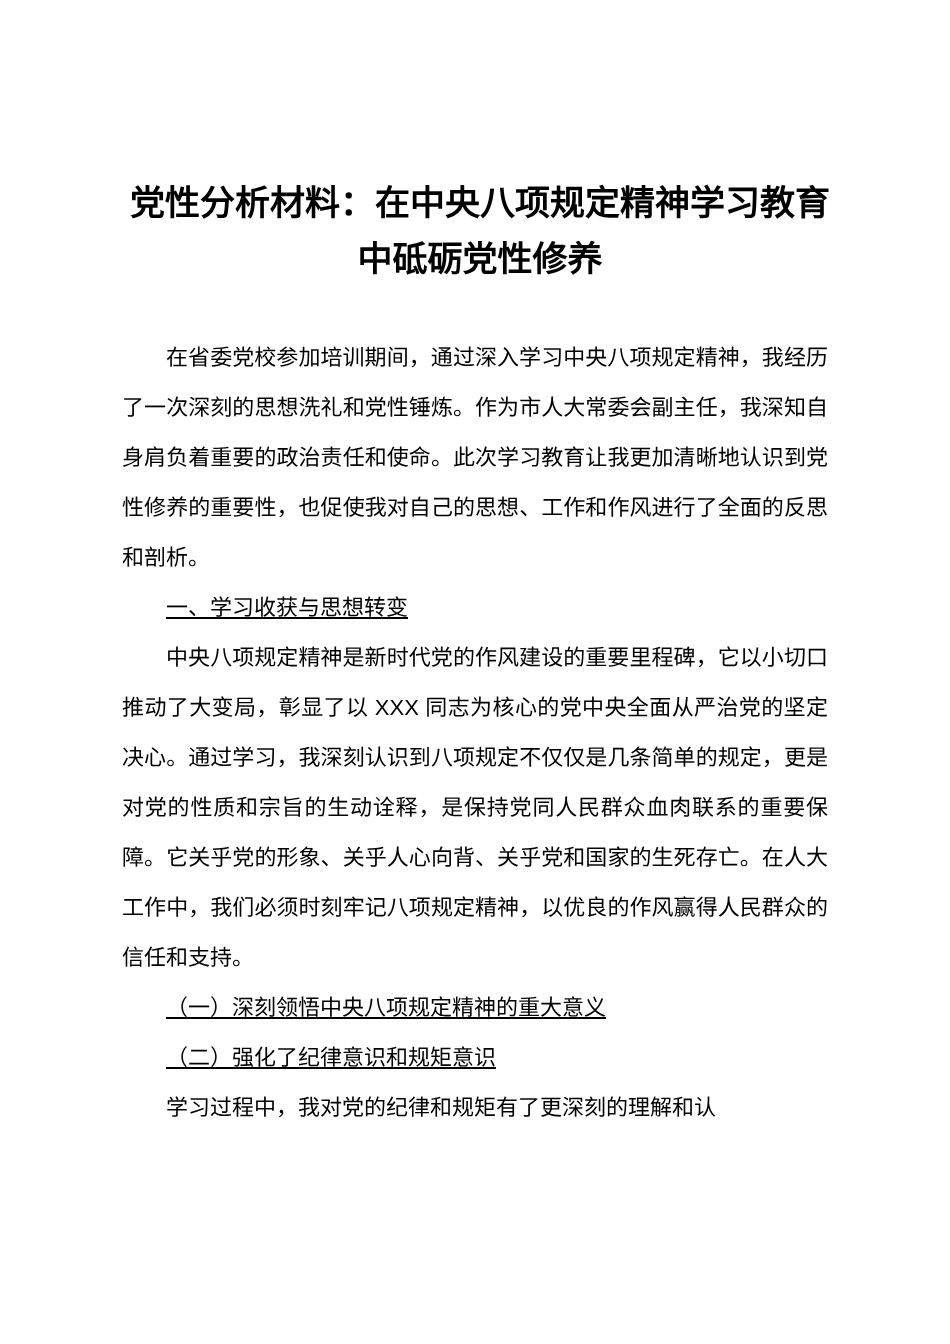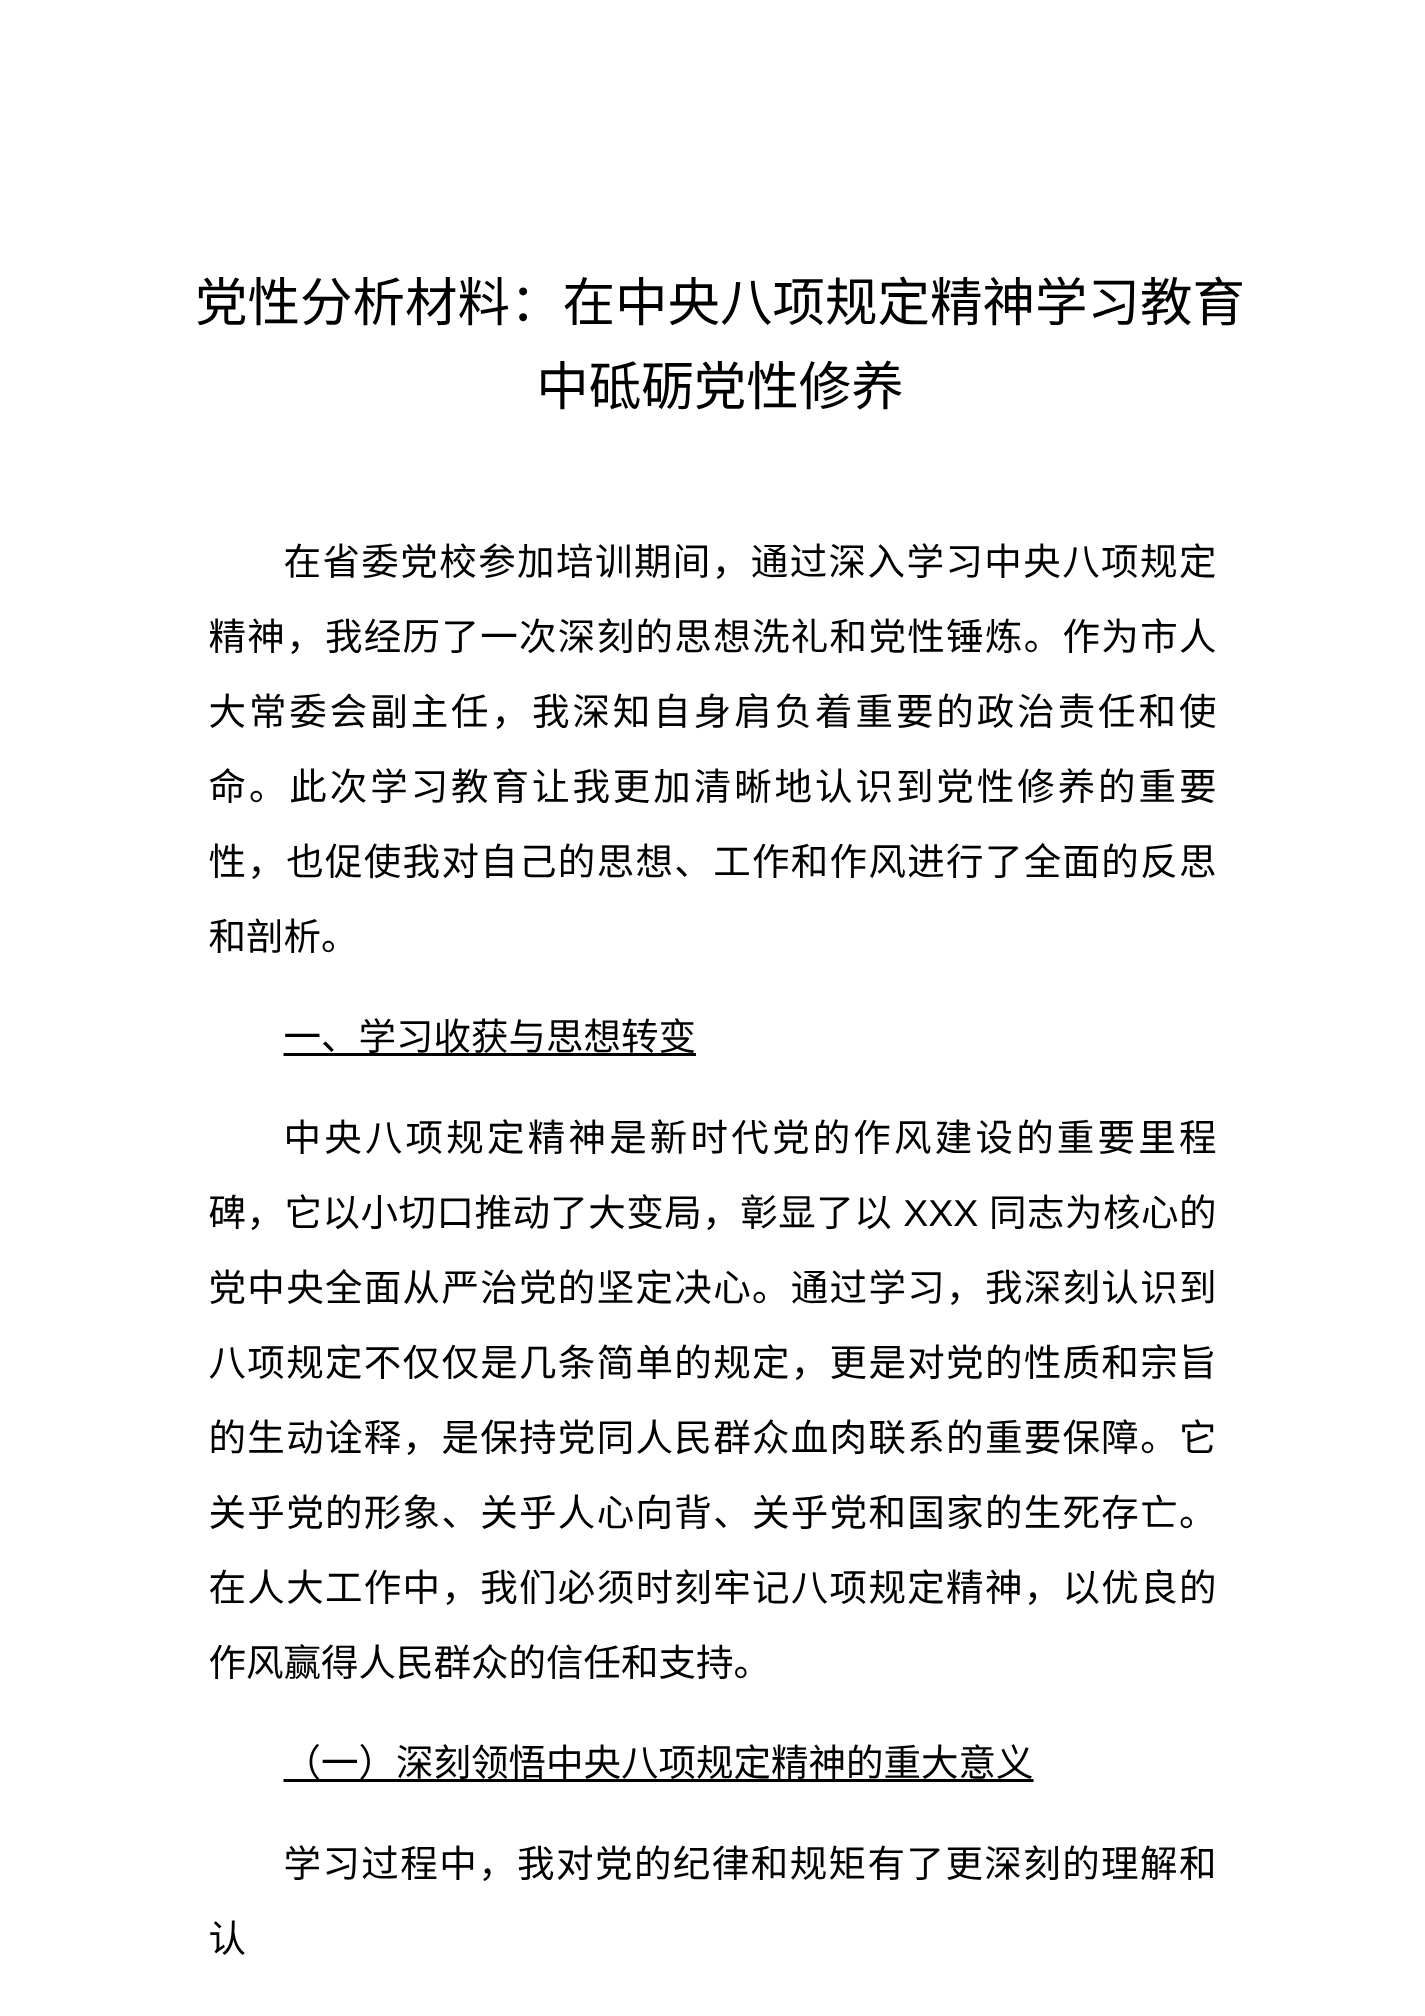--- a/index.html
+++ b/index.html
@@ -15,30 +15,30 @@
     color: #000000;
     font-family: "Liberation Sans", "DejaVu Sans", sans-serif;
     overflow: hidden;
     box-sizing: border-box;
   }
   .doc-title {
     margin: 0;
     padding: 175px 112px 0 122px;
     font-size: 35px;
     line-height: 56px;
-    font-weight: 400;
+    font-weight: 700;
     text-align: center;
     letter-spacing: 0;
   }
   .doc-body {
     padding: 46px 122px 0 122px;
   }
   .para {
-    margin: 17px;
-    font-size: 25px;
+    margin: 0;
+    font-size: 22px;
     line-height: 50px;
     text-indent: 2em;
     text-align: justify;
     word-break: break-all;
   }
   .para.heading {
     text-align: left;
     text-decoration: underline;
   }
 </style>
@@ -46,16 +46,16 @@
 <body>
 
 <div class="page">
   <h1 class="doc-title">党性分析材料：在中央八项规定精神学习教育中砥砺党性修养</h1>
 
   <div class="doc-body">
     <p class="para">在省委党校参加培训期间，通过深入学习中央八项规定精神，我经历了一次深刻的思想洗礼和党性锤炼。作为市人大常委会副主任，我深知自身肩负着重要的政治责任和使命。此次学习教育让我更加清晰地认识到党性修养的重要性，也促使我对自己的思想、工作和作风进行了全面的反思和剖析。</p>
     <p class="para heading">一、学习收获与思想转变</p>
     <p class="para">中央八项规定精神是新时代党的作风建设的重要里程碑，它以小切口推动了大变局，彰显了以 XXX 同志为核心的党中央全面从严治党的坚定决心。通过学习，我深刻认识到八项规定不仅仅是几条简单的规定，更是对党的性质和宗旨的生动诠释，是保持党同人民群众血肉联系的重要保障。它关乎党的形象、关乎人心向背、关乎党和国家的生死存亡。在人大工作中，我们必须时刻牢记八项规定精神，以优良的作风赢得人民群众的信任和支持。</p>
     <p class="para heading">（一）深刻领悟中央八项规定精神的重大意义</p>
+    <p class="para heading">（二）强化了纪律意识和规矩意识</p>
     <p class="para">学习过程中，我对党的纪律和规矩有了更深刻的理解和认</p>
-    <p class="para heading">（二）强化了纪律意识和规矩意识</p>
   </div>
 </div>
 
 </body></html>

